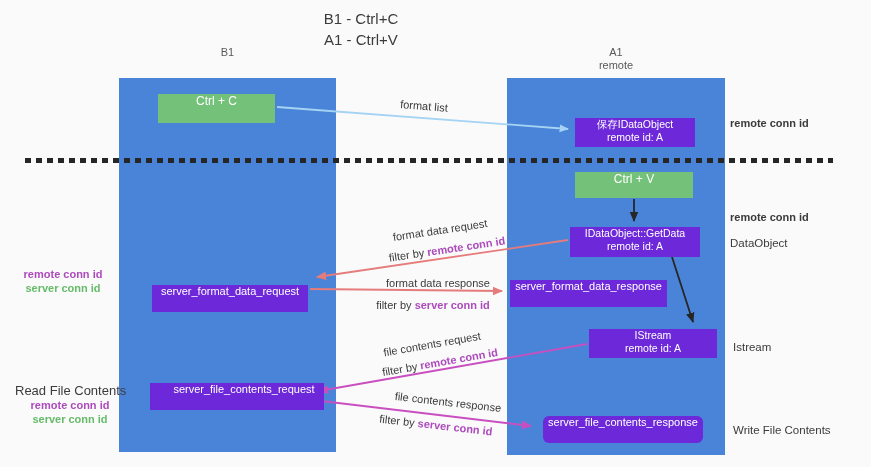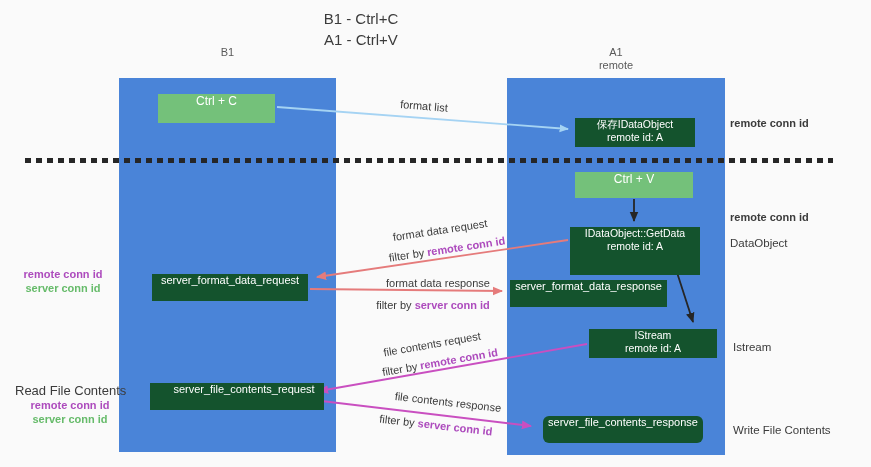--- a/index.html
+++ b/index.html
@@ -13,21 +13,21 @@
   .lane-header{position:absolute;top:46px;text-align:center;font-size:11px;
                color:#595959;line-height:13px;}
   .lane-header.hl{left:119px;width:217px;}
   .lane-header.hr{left:507px;width:218px;}
   .dashes{position:absolute;left:25px;top:158px;width:808px;height:5px;
           background:repeating-linear-gradient(to right,#262626 0 6px,transparent 6px 11px);}
   .arrows{position:absolute;left:0;top:0;}
   .node{position:absolute;display:flex;flex-direction:column;align-items:center;
         justify-content:flex-start;color:#fff;text-align:center;white-space:nowrap;}
   .node.green{background:#74c17a;font-size:12px;}
-  .node.orange{background:#14532d;font-size:11px;}
+  .node.orange{background:#6d28d9;font-size:11px;}
   .node.two-line{font-size:10.5px;line-height:13px;}
   .node span{display:block;}
   .lbl{position:absolute;font-size:11px;color:#3b3b3b;white-space:nowrap;
        transform-origin:center;}
   .center{transform:translate(-50%,-50%);}
   .purple{color:#ad4bbd;font-weight:bold;}
   .greentx{color:#66bb6a;font-weight:bold;}
   .side{position:absolute;font-size:11px;white-space:nowrap;color:#3b3b3b;}
   .sideblock{position:absolute;text-align:center;font-size:11px;line-height:14px;
              color:#3b3b3b;}
@@ -87,31 +87,31 @@
 
   <div class="node orange two-line" style="left:575px;top:118px;width:120px;height:29px;">
     <span>保存IDataObject</span>
     <span>remote id: A</span>
   </div>
 
   <div class="node green" style="left:575px;top:172px;width:118px;height:26px;">
     <span>Ctrl + V</span>
   </div>
 
-  <div class="node orange two-line" style="left:570px;top:227px;width:130px;height:48px;">
+  <div class="node orange two-line" style="left:570px;top:227px;width:130px;height:30px;">
     <span>IDataObject::GetData</span>
     <span>remote id: A</span>
   </div>
 
   <div class="node orange two-line" style="left:589px;top:329px;width:128px;height:29px;">
     <span>IStream</span>
     <span>remote id: A</span>
   </div>
 
-  <div class="node orange" style="left:152px;top:274px;width:156px;height:27px;">
+  <div class="node orange" style="left:152px;top:285px;width:156px;height:27px;">
     <span>server_format_data_request</span>
   </div>
 
   <div class="node orange" style="left:510px;top:280px;width:157px;height:27px;">
     <span>server_format_data_response</span>
   </div>
 
   <div class="node orange" style="left:150px;top:383px;width:160px;height:27px;padding-left:14px;">
     <span>server_file_contents_request</span>
   </div>

